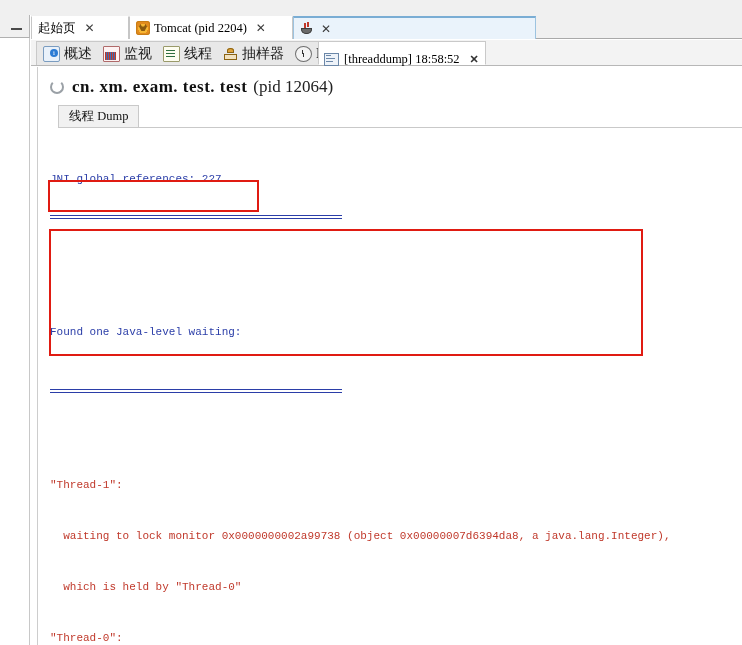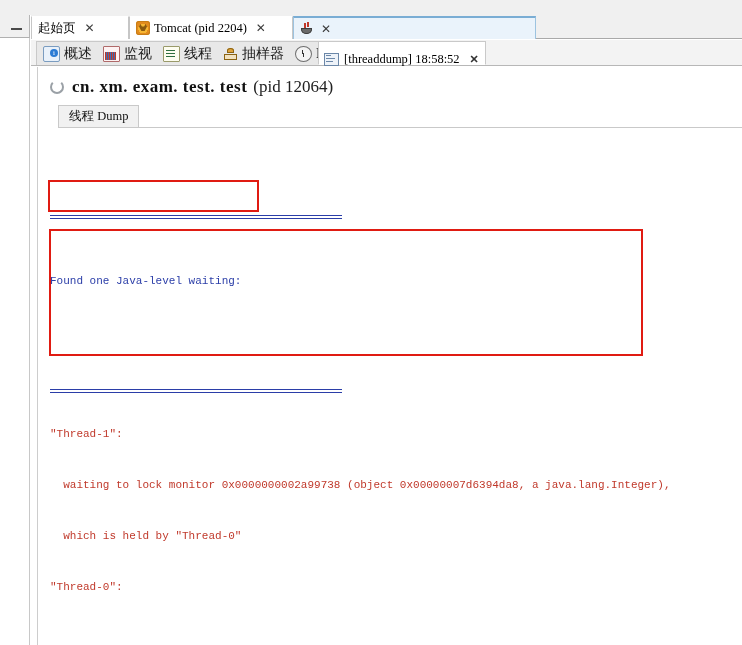--- a/index.html
+++ b/index.html
@@ -485,20 +485,21 @@
         <span class="t-pid">(pid 12064)</span>
       </div>
 
       <div class="section-tabstrip">
         <div class="section-tab">
           <span>线程 Dump</span>
         </div>
       </div>
 
       <div class="dump">
+        <span class="ln blue">JNI global references: 227</span>
         <span class="blank"> </span>
         <span class="blank"> </span>
         <span class="ln blue">Found one Java-level waiting:</span>
         <span class="blank"> </span>
         <span class="blank"> </span>
         <span class="ln red">"Thread-1":</span>
         <span class="ln red">  waiting to lock monitor 0x0000000002a99738 (object 0x00000007d6394da8, a java.lang.Integer),</span>
         <span class="ln red">  which is held by "Thread-0"</span>
         <span class="ln red">"Thread-0":</span>
         

